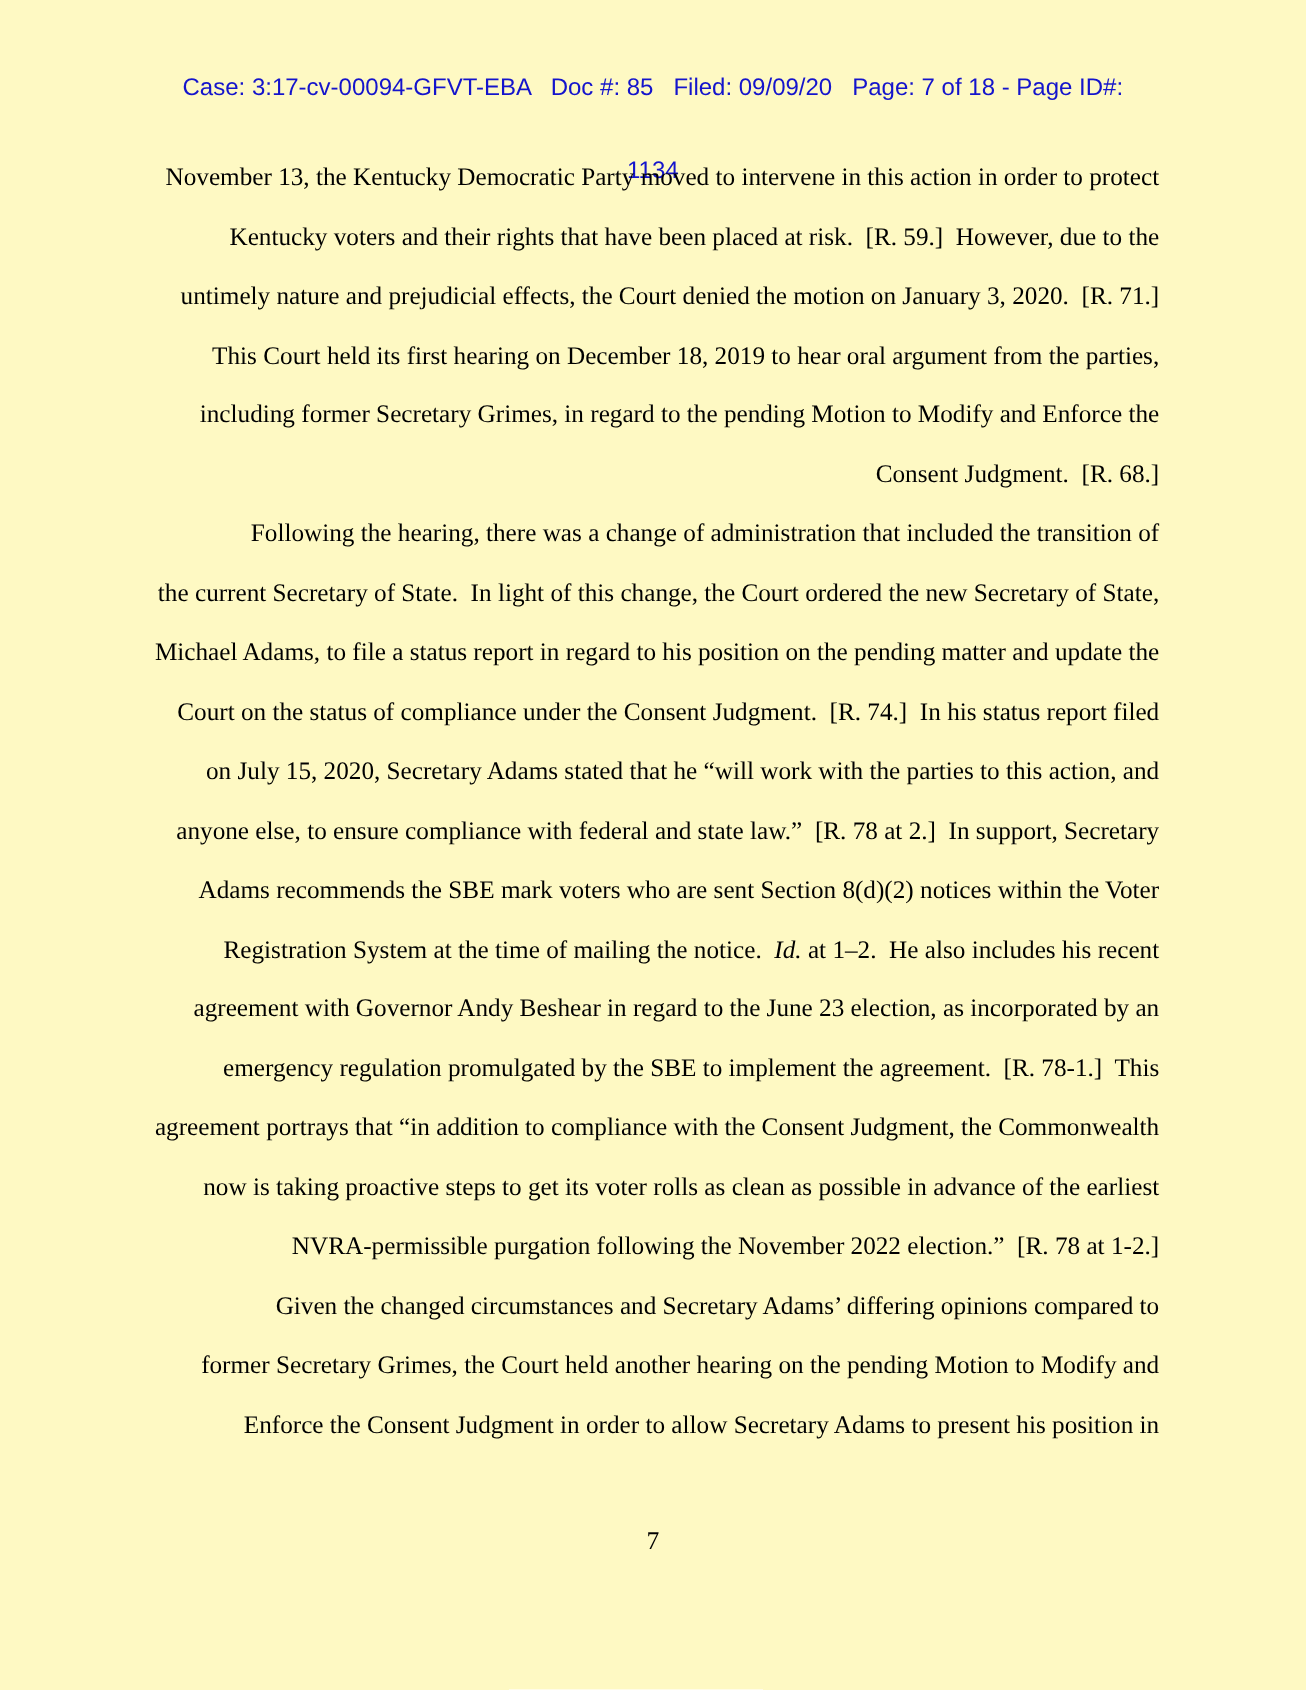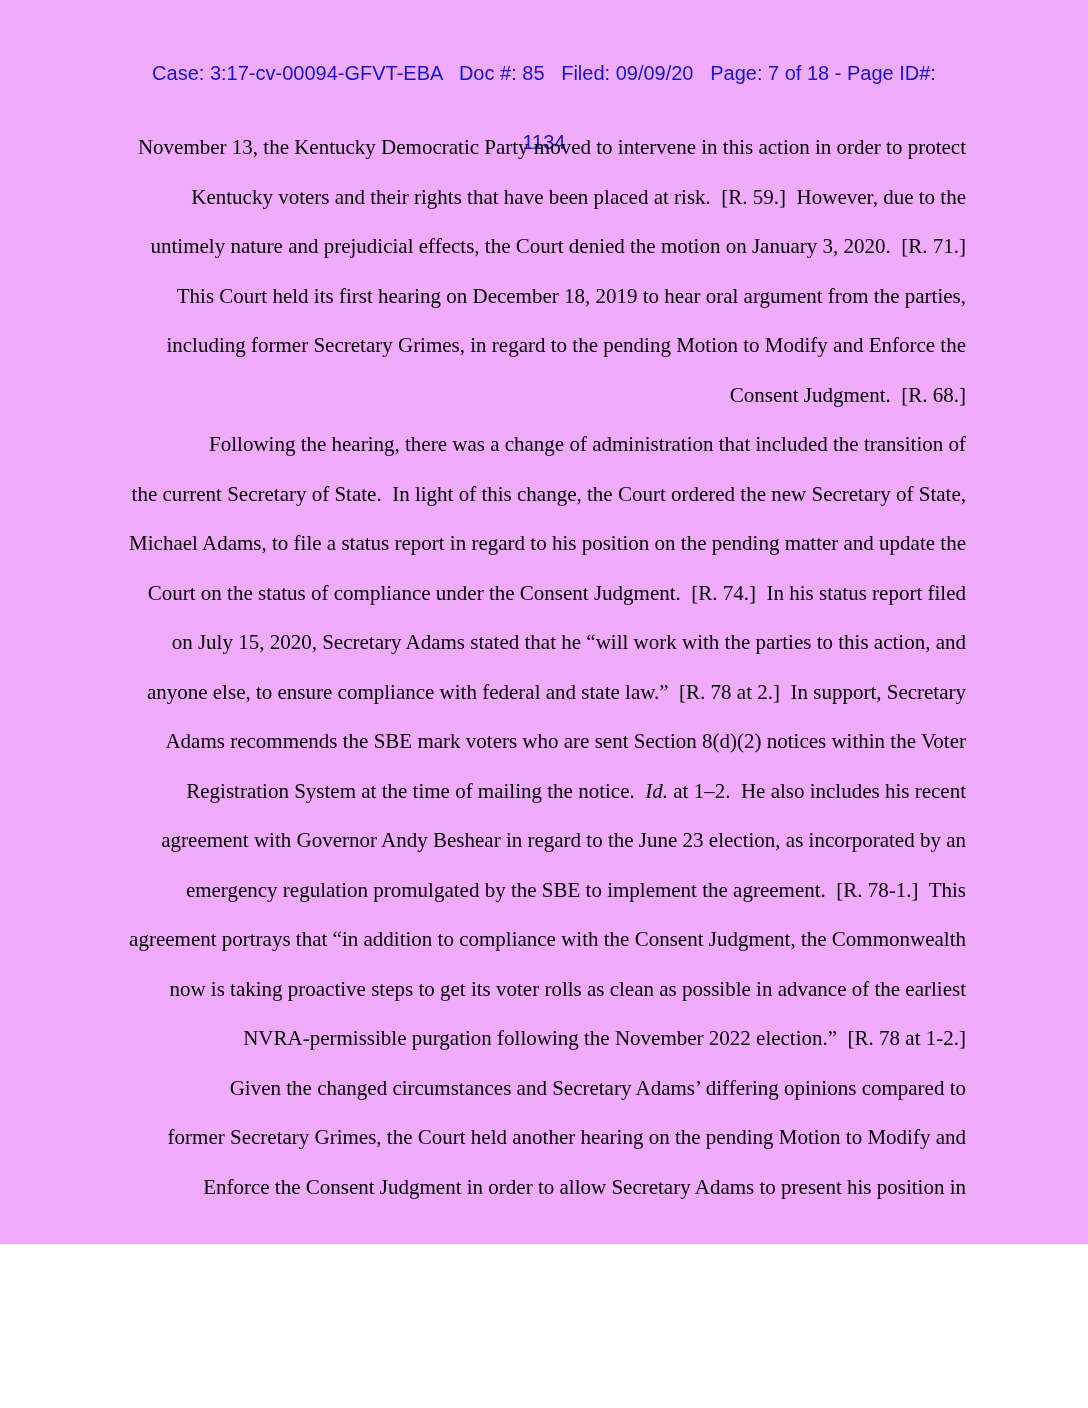--- a/index.html
+++ b/index.html
@@ -3,22 +3,22 @@
 <meta charset="utf-8">
 <style>
   html, body {
     margin: 0;
     padding: 0;
     background: #ffffff;
   }
   .page {
     position: relative;
     width: 1088px;
-    height: 1244px;
-    background: #f0abfc;
+    height: 1408px;
+    background: #fef9c3;
     overflow: hidden;
     font-family: "Liberation Serif", serif;
     color: #000000;
     text-decoration: underline;
   }
   .court-header {
     position: absolute;
     top: 16px;
     left: 0;
     right: 0;

